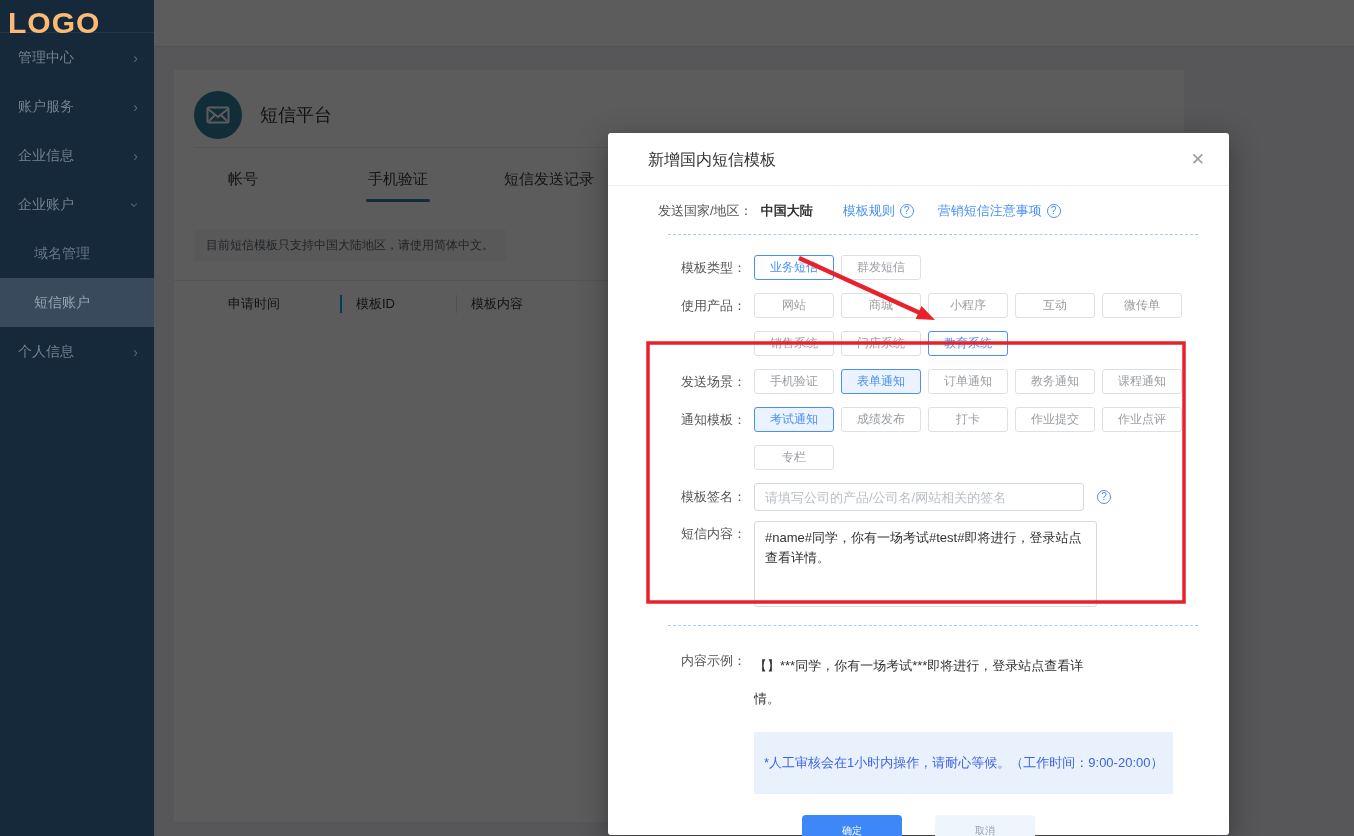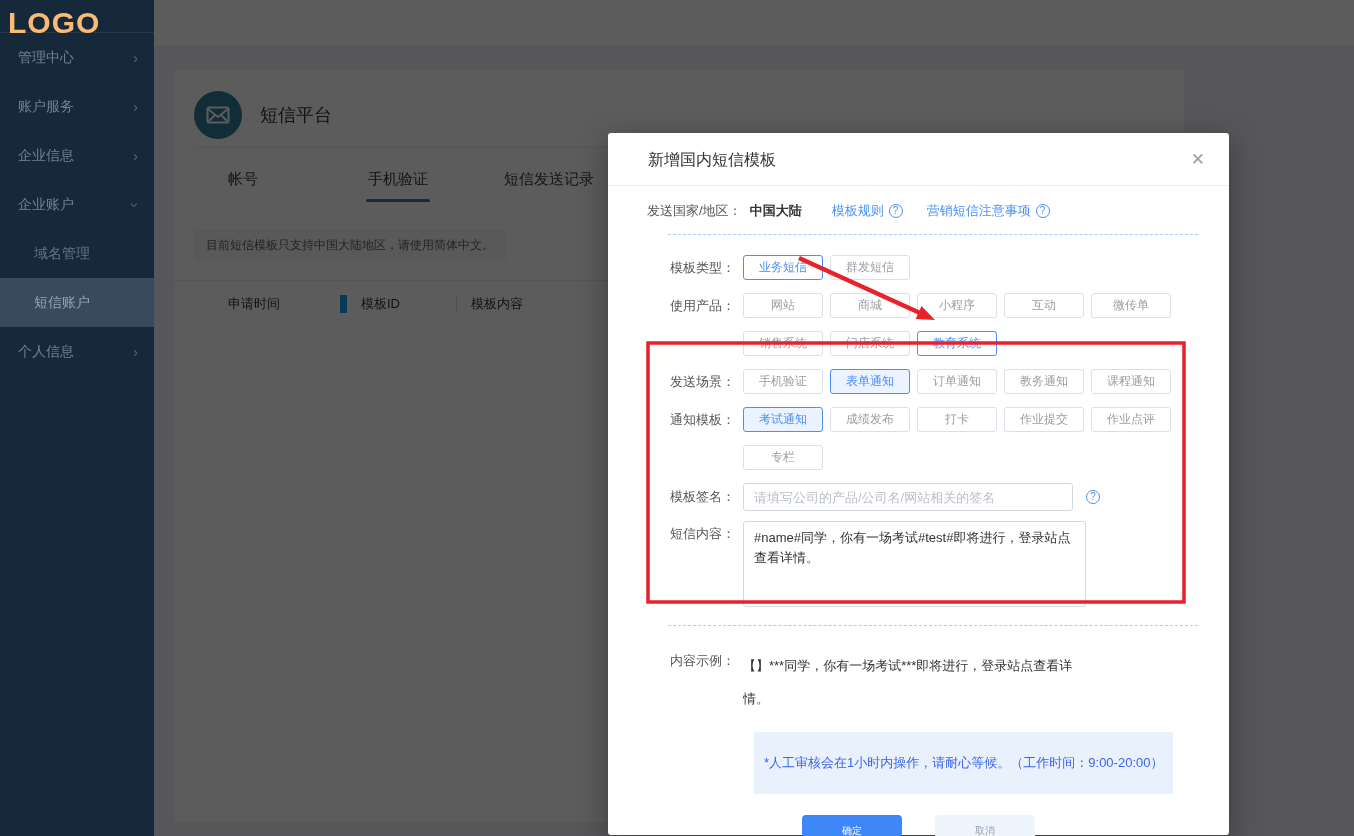--- a/index.html
+++ b/index.html
@@ -33,35 +33,35 @@
   .tab + .tab { margin-left:110px; }
   .tab:nth-child(3) { margin-left:76px; }
   .tab.active::after { content:""; display:block; height:3px; background:#2E7D9C; border-radius:2px;
                        margin:10px -2px 0 -2px; }
   .notice { display:inline-block; margin:28px 0 0 20px; background:#f5f6f8; color:#5f6368;
             font-size:12px; padding:7px 12px; }
   .card-div2 { margin:19px 0 0 0; border-top:1px solid #e8eaec; }
   .thead { display:flex; padding:14px 0 0 54px; font-size:13px; color:#333; font-weight:500; }
   .thead .th { padding-right:10px; }
   .thead .th:nth-child(1){ width:112px; }
-  .thead .th:nth-child(2){ width:116px; border-left:7px solid #0ea5e9; padding-left:14px; }
+  .thead .th:nth-child(2){ width:116px; border-left:2px solid #0ea5e9; padding-left:14px; }
   .thead .th:nth-child(3){ border-left:1px solid #ddd; padding-left:14px; }
 
   
   .overlay { position:absolute; left:154px; top:0; right:0; bottom:0; background:rgba(0,0,0,0.64); z-index:10; }
 
   
   .modal { position:absolute; left:608px; top:113px; width:621px; height:702px; background:#fff;
            border-radius:3px; box-shadow:0 8px 30px rgba(0,0,0,0.35); z-index:20;margin-top:20px; }
   .modal-head { height:53px; line-height:53px; padding:0 24px 0 40px; border-bottom:1px solid #EDF0F3;
                 display:flex; align-items:center; }
   .modal-title { font-size:16px; font-weight:500; color:#333; }
   .close { margin-left:auto; font-size:17px; color:#9aa0a6; cursor:pointer; line-height:1; }
 
-  .form-row { display:flex; padding-left:39px; align-items:flex-start; }
+  .form-row { display:flex; padding-left:50px; align-items:flex-start; }
   .form-row > .flabel { flex:none; min-width:88px; text-align:right; margin-right:8px;
                         font-size:13px; color:#555; line-height:25px; white-space:nowrap; }
   .row-region { margin-top:15px; height:20px; align-items:center; }
   .row-region .flabel { line-height:20px; }
   .region-value { font-size:13px; font-weight:600; color:#333; }
   .mlink { font-size:13px; color:#4A90F5; text-decoration:none; cursor:pointer; display:inline-flex; align-items:center; }
   .mlink.l1 { margin-left:30px; } .mlink.l2 { margin-left:24px; }
   .qmark { display:inline-block; width:14px; height:14px; line-height:12px; text-align:center;
            border:1px solid #4A90F5; color:#4A90F5; border-radius:50%; font-size:10px; margin-left:5px; }
   .dashed { border-top:1px dashed #A9CDEF; margin:13px 31px 0 60px; }

